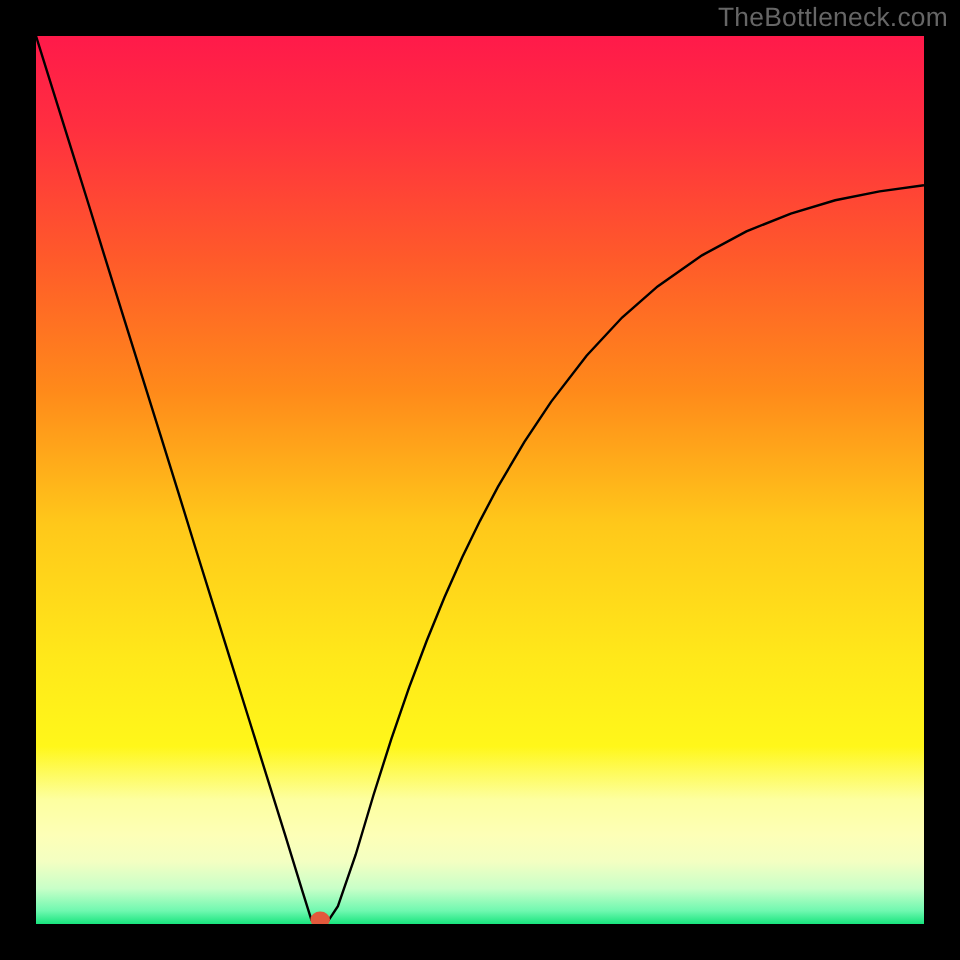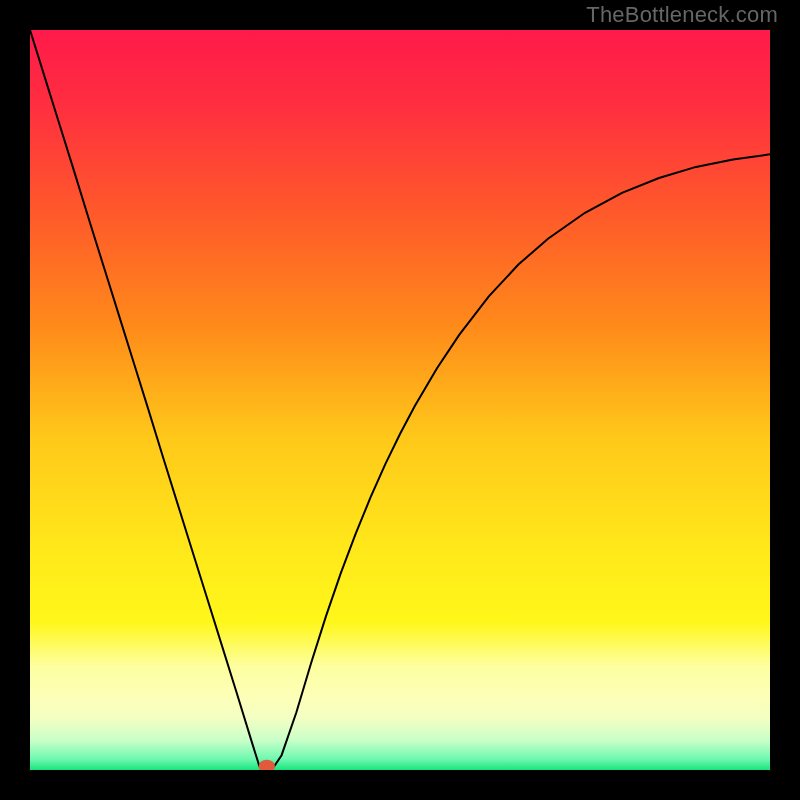--- a/index.html
+++ b/index.html
@@ -13,21 +13,21 @@
   }
   .frame {
     position: relative;
     width: 800px;
     height: 800px;
     background: #000;
   }
   .watermark {
     position: absolute;
     top: 2px;
-    right: 22px;
+    right: 10px;
     color: #666666;
     font-size: 22px;
     font-weight: 500;
     letter-spacing: 0.2px;
     user-select: none;
     text-align: center;
   }
   .plot-area {
     position: absolute;
     left: 30px;

